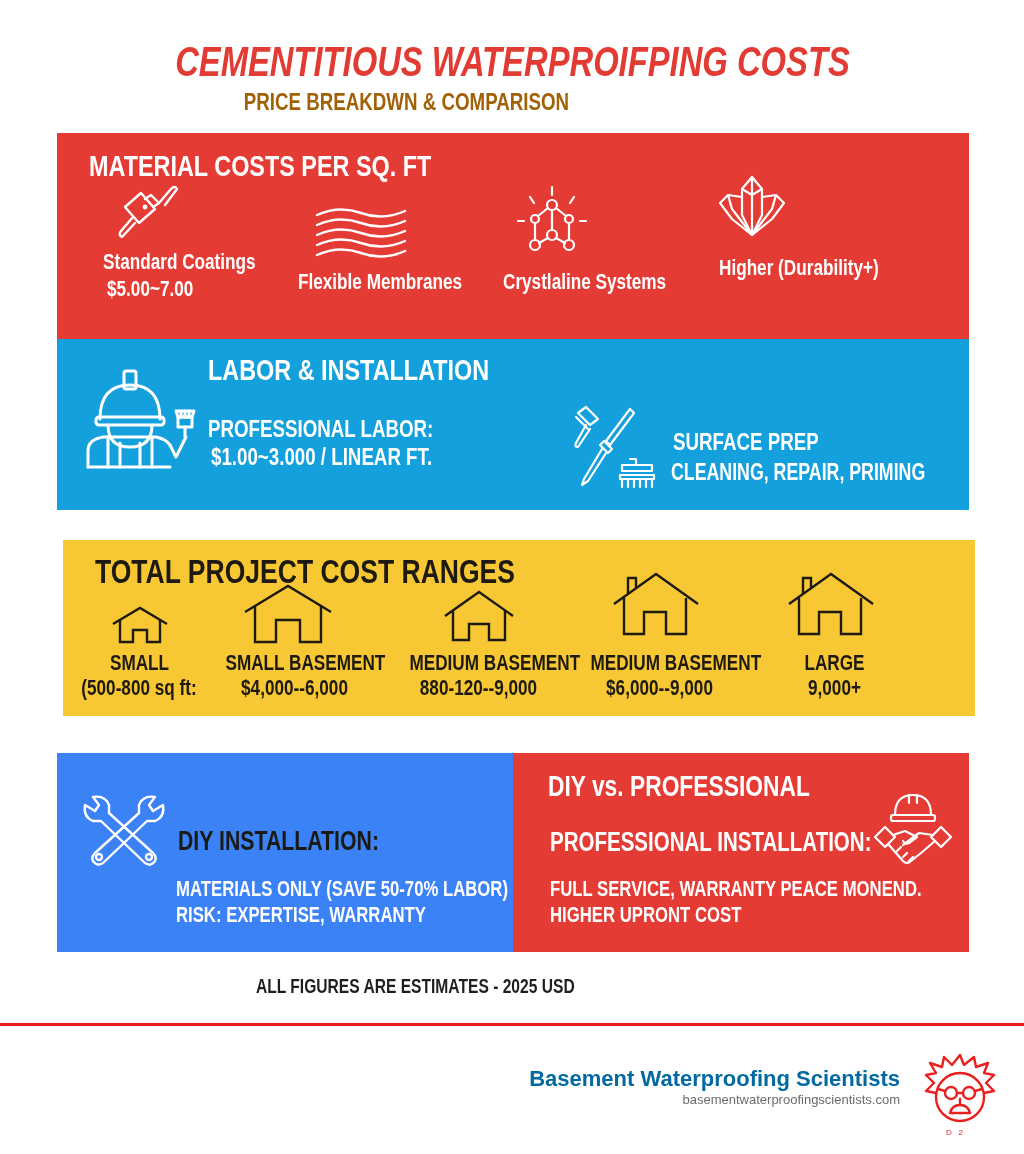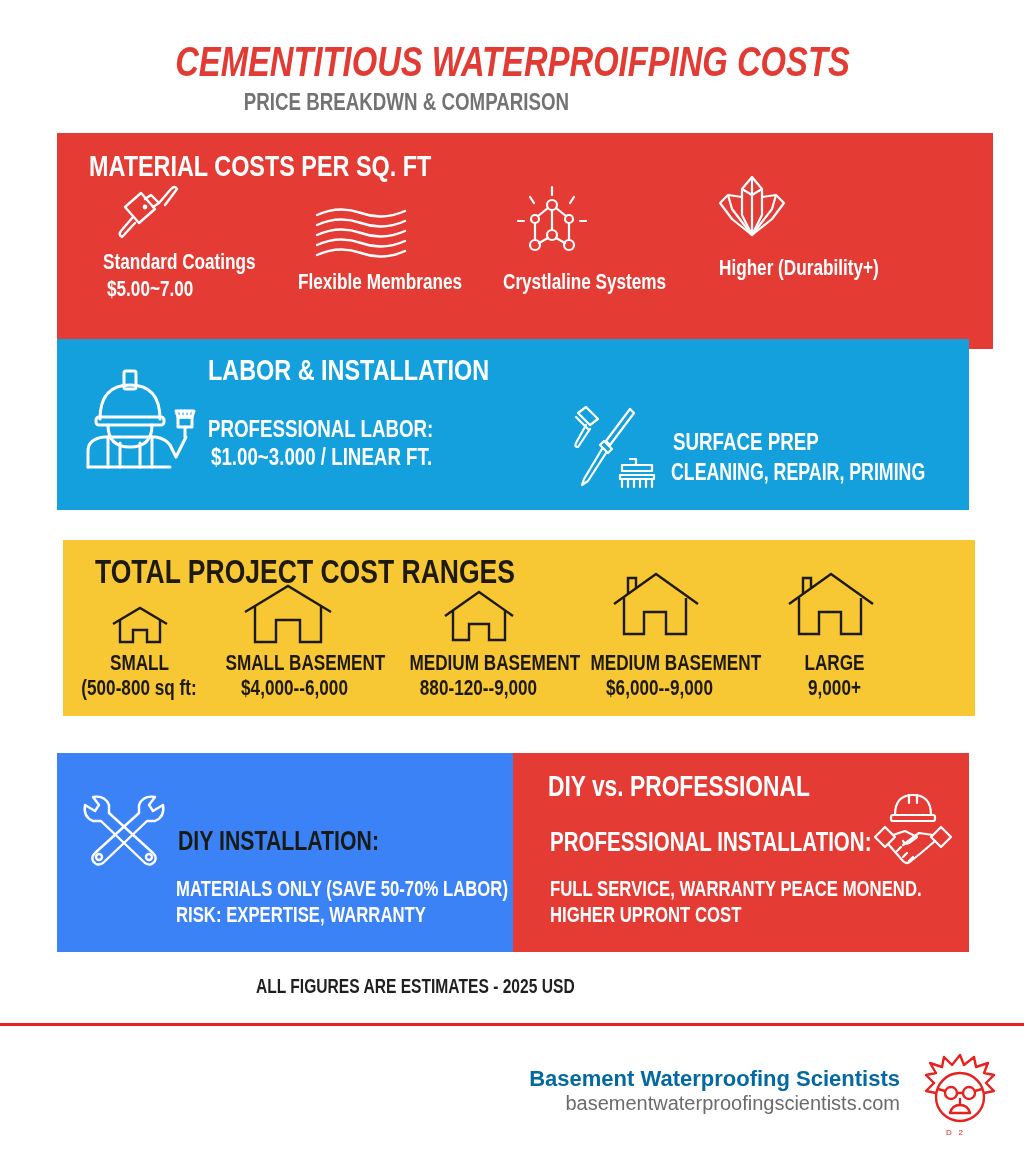--- a/index.html
+++ b/index.html
@@ -1,41 +1,41 @@
 <!DOCTYPE html>
 <html><head>
 <meta charset="utf-8">
 <style>
   html, body { margin:0; padding:0; }
   body { width:1024px; height:1154px; background:#ffffff; position:relative; overflow:hidden;
          font-family:"Liberation Sans", sans-serif; }
   .abs { position:absolute; }
   .title { top:38px; left:0; width:1024px; text-align:center; color:#e23b33; font-size:42px; font-weight:bold; letter-spacing:0px;font-style:italic; }
   .title span { display:inline-block; transform:scaleX(0.78); white-space:nowrap; }
-  .subtitle { top:88px; left:0; width:812px; text-align:center; color:#737373; font-size:24px; font-weight:bold; }
+  .subtitle { top:88px; left:0; width:812px; text-align:center; color:#a16207; font-size:24px; font-weight:bold; }
   .subtitle span { display:inline-block; transform:scaleX(0.78); white-space:nowrap; }
   .panel { position:absolute; left:57px; width:912px; }
   .red { background:#e53b35; }
   .blue { background:#13a0dc; }
   .yellow { background:#f7c833; }
   .green { background:#3b82f6; }
   .white-t { color:#ffffff; }
   .dark-t { color:#1e1a12; }
   .t { position:absolute; font-weight:bold; white-space:nowrap; transform-origin:left top; }
   .c { text-align:center; transform-origin:center top; }
   svg { position:absolute; overflow:visible; }
   .divider { position:absolute; left:0; top:1023px; width:1024px; height:3px; background:#e8201e; }
 </style>
 </head>
 <body>
 
 <div class="abs title"><span>CEMENTITIOUS WATERPROIFPING COSTS</span></div>
 <div class="abs subtitle"><span>PRICE BREAKDWN &amp; COMPARISON</span></div>
 
-<div class="panel red" style="top:133px;height:216px;padding-left:24px;">
+<div class="panel red" style="top:133px;height:216px;">
   <div class="t white-t" style="left:32px;top:16px;font-size:30px;transform:scaleX(0.78);">MATERIAL COSTS PER SQ. FT</div>
 
   <svg style="left:58px;top:52px;" width="70" height="60" viewBox="0 0 70 60" fill="none" stroke="#fff" stroke-width="2.4" stroke-linejoin="round" stroke-linecap="round">
     <path d="M10 22 L26 8 L40 24 L24 38 Z"></path>
     <path d="M30 14 L36 10 L44 18 L38 22"></path>
     <path d="M44 18 L56 4 Q60 0 62 4 L50 20"></path>
     <path d="M18 32 L6 46 Q3 50 7 52 L20 38"></path>
     <circle cx="30" cy="22" r="1.2" fill="#fff"></circle>
   </svg>
   <div class="t white-t" style="left:46px;top:116px;font-size:22px;transform:scaleX(0.78);">Standard Coatings</div>
@@ -193,21 +193,21 @@
 </div>
 
 <div class="abs" style="left:0;top:975px;width:830px;text-align:center;">
   <span style="display:inline-block;transform:scaleX(0.78);font-size:20px;font-weight:bold;color:#1f1f1f;white-space:nowrap;">ALL FIGURES ARE ESTIMATES - 2025 USD</span>
 </div>
 
 <div class="divider"></div>
 
 <div class="abs" style="right:124px;top:1066px;text-align:right;">
   <div style="font-size:22px;font-weight:bold;color:#0369a1;white-space:nowrap;">Basement Waterproofing Scientists</div>
-  <div style="font-size:20px;color:#6b6b6b;white-space:nowrap;margin-top:0px;">basementwaterproofingscientists.com</div>
+  <div style="font-size:13px;color:#6b6b6b;white-space:nowrap;margin-top:0px;">basementwaterproofingscientists.com</div>
 </div>
 <svg style="left:922px;top:1053px;" width="76" height="80" viewBox="0 0 76 80" fill="none" stroke="#e8201e" stroke-width="2.4" stroke-linejoin="round" stroke-linecap="round">
   <path d="M12 30 L4 22 L14 20 L8 10 L20 14 L22 4 L30 12 L38 2 L42 12 L52 4 L54 14 L66 10 L62 20 L72 22 L64 30 L72 38 L62 40"></path>
   <path d="M12 30 L4 38 L14 40"></path>
   <circle cx="38" cy="44" r="24"></circle>
   <circle cx="29" cy="40" r="6"></circle>
   <circle cx="47" cy="40" r="6"></circle>
   <path d="M35 40 L41 40 M23 38 L16 36 M53 38 L60 36"></path>
   <path d="M38 46 L38 52"></path>
   <path d="M28 60 Q30 52 38 52 Q46 52 48 60 Z"></path>

